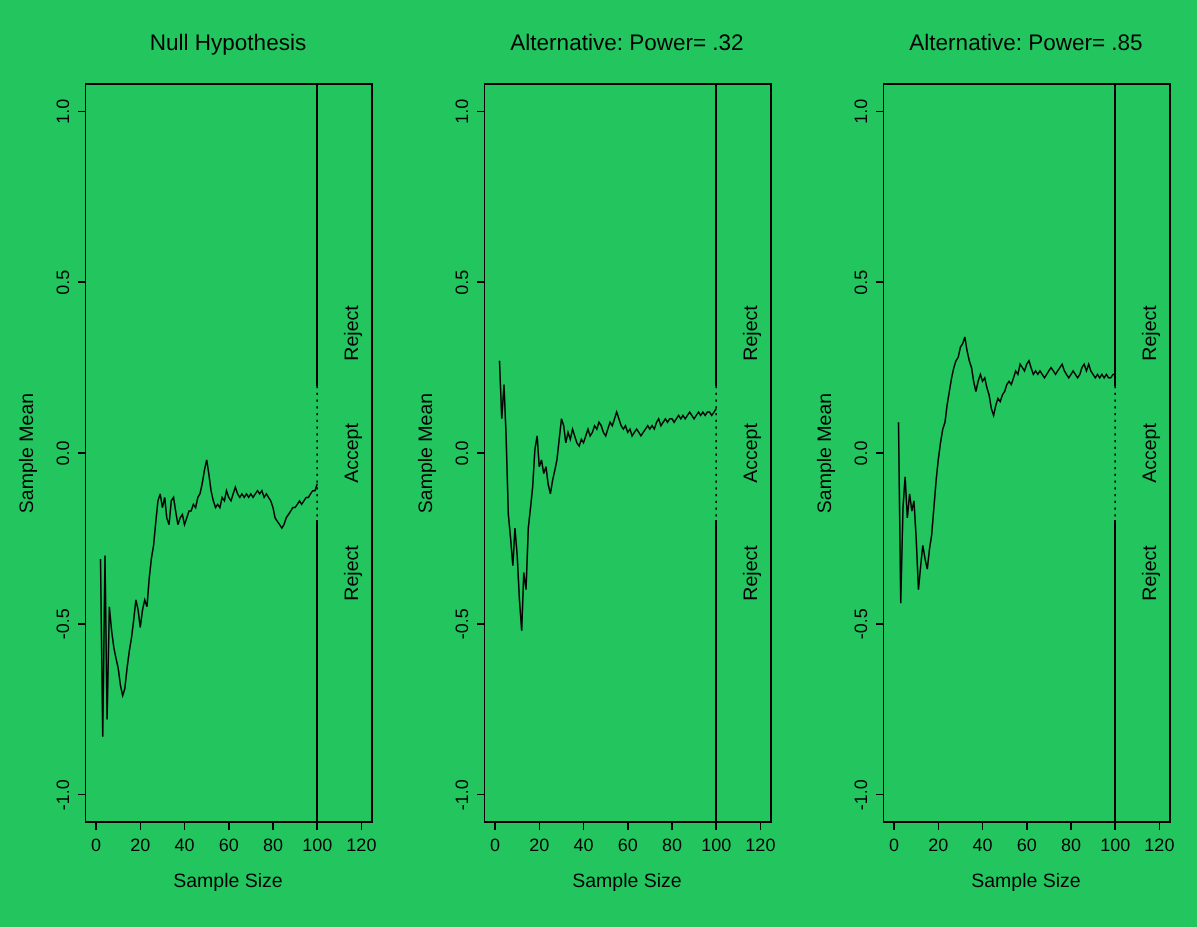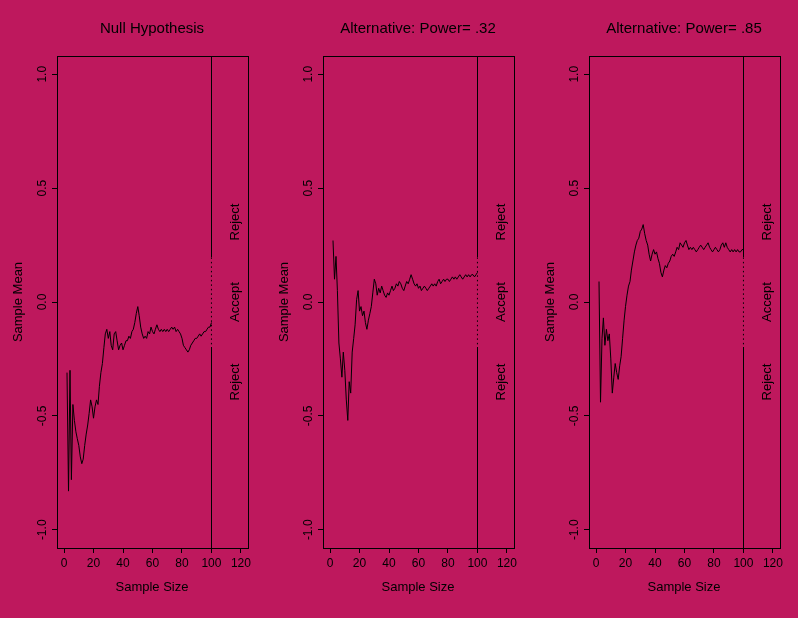--- a/index.html
+++ b/index.html
@@ -11,21 +11,21 @@
     width: 798px;
     height: 618px;
     overflow: hidden;
     font-family: "Liberation Sans", sans-serif;
   }
   .figure {
     display: flex;
     flex-direction: row;
     width: 798px;
     height: 618px;
-    background: #be185d;
+    background: #22c55e;
   }
   svg.panel {
     display: block;
     width: 266px;
     height: 618px;
   }
   svg text {
     fill: #000000;
     font-family: "Liberation Sans", sans-serif;
   }

